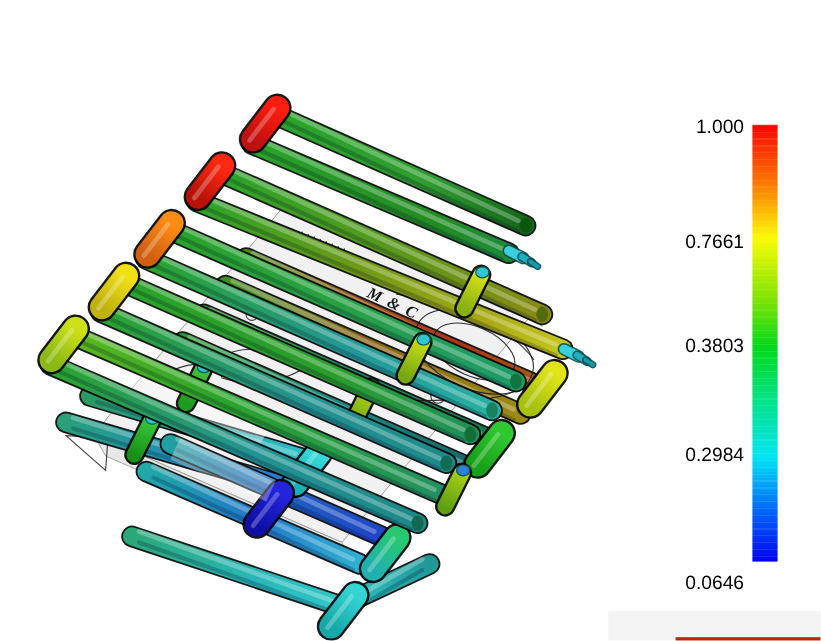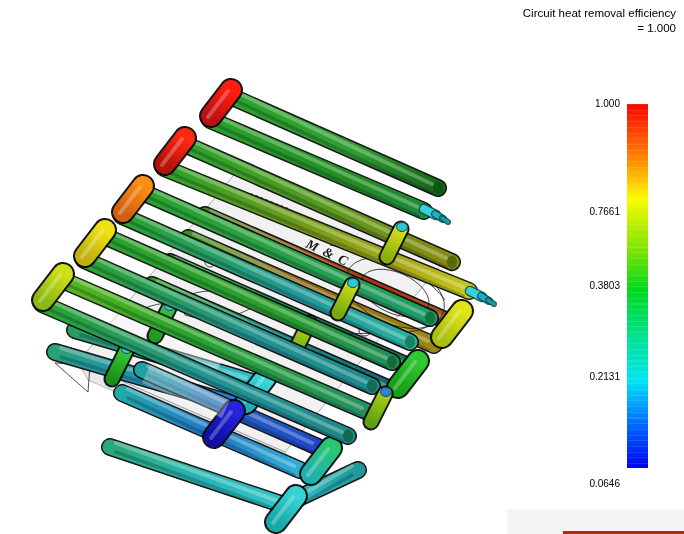--- a/index.html
+++ b/index.html
@@ -2,21 +2,21 @@
 <html><head>
 <meta charset="utf-8">
 <style>
   html,body{margin:0;padding:0;background:#fff;}
   .stage{position:relative;width:684px;height:534px;background:#ffffff;overflow:hidden;
          font-family:"Liberation Sans",sans-serif;}
   .scene-svg{position:absolute;left:0;top:0;}
   .result-title{position:absolute;top:6px;right:8px;text-align:right;
                 font-size:11.5px;line-height:15px;color:#000;white-space:nowrap;}
   .colorbar{position:absolute;left:627px;top:104px;width:21px;height:364px;}
-  .legend-label{position:absolute;font-size:10px;color:#000;white-space:nowrap;text-align:right;}
+  .legend-label{position:absolute;font-size:16px;color:#000;white-space:nowrap;text-align:right;}
   .footer-box{position:absolute;left:507px;top:509px;width:177px;height:25px;background:#f4f4f4;}
   .footer-line{position:absolute;left:563px;top:531px;width:121px;height:3px;background:#b52a0c;}
 </style>
 </head>
 <body>
 
 <div class="stage">
   <svg id="scene" class="scene-svg" width="684" height="534" viewBox="0 0 684 534">
       <defs>
         <linearGradient id="g1" gradientUnits="userSpaceOnUse" x1="75" y1="330" x2="252" y2="382">
@@ -445,29 +445,25 @@
       <g>
         <line x1="470" y1="291" x2="482" y2="297" stroke="#044" stroke-width="10.5" stroke-linecap="round" opacity="0.85"></line>
         <line x1="470" y1="291" x2="482" y2="297" stroke="#38d0dc" stroke-width="8" stroke-linecap="round"></line>
         <line x1="481" y1="296" x2="489" y2="301" stroke="#044" stroke-width="8" stroke-linecap="round" opacity="0.85"></line>
         <line x1="481" y1="296" x2="489" y2="301" stroke="#22aec0" stroke-width="5.5" stroke-linecap="round"></line>
         <line x1="488" y1="300" x2="494" y2="304" stroke="#044" stroke-width="6" stroke-linecap="round" opacity="0.85"></line>
         <line x1="488" y1="300" x2="494" y2="304" stroke="#1898a8" stroke-width="3.5" stroke-linecap="round"></line>
       </g>
     </svg>
 
-  <div class="result-title">
-    <div>Circuit heat removal efficiency</div>
-    <div>= 1.000</div>
-  </div>
 
   <div id="colorbar" class="colorbar" style="background-image: repeating-linear-gradient(rgba(255, 255, 255, 0.1) 0px, rgba(255, 255, 255, 0.1) 1px, rgba(0, 0, 0, 0) 1px, rgba(0, 0, 0, 0) 5.7px), linear-gradient(rgb(248, 4, 0) 0%, rgb(255, 115, 0) 13%, rgb(251, 251, 0) 26%, rgb(125, 228, 0) 40%, rgb(0, 217, 27) 51%, rgb(0, 226, 135) 63%, rgb(0, 230, 242) 76%, rgb(0, 115, 255) 87%, rgb(2, 2, 240) 100%);"></div>
   <div id="legend-labels">
       <div class="legend-label" style="right: 64px; top: 98px;">1.000</div>
-      <div class="legend-label" style="right: 64px; top: 206px;">0.7661</div>
+      <div class="legend-label" style="right: 64px; top: 194px;">0.7661</div>
       <div class="legend-label" style="right: 64px; top: 280px;">0.3803</div>
-      <div class="legend-label" style="right: 64px; top: 371px;">0.2131</div>
+      <div class="legend-label" style="right: 64px; top: 371px;">0.2984</div>
       <div class="legend-label" style="right: 64px; top: 478px;">0.0646</div>
     </div>
 
   <div class="footer-box"></div>
   <div class="footer-line"></div>
 </div>
 
 </body></html>

